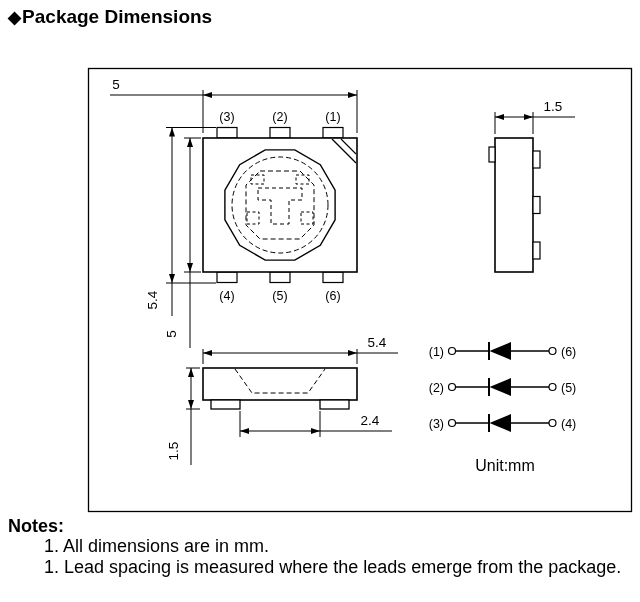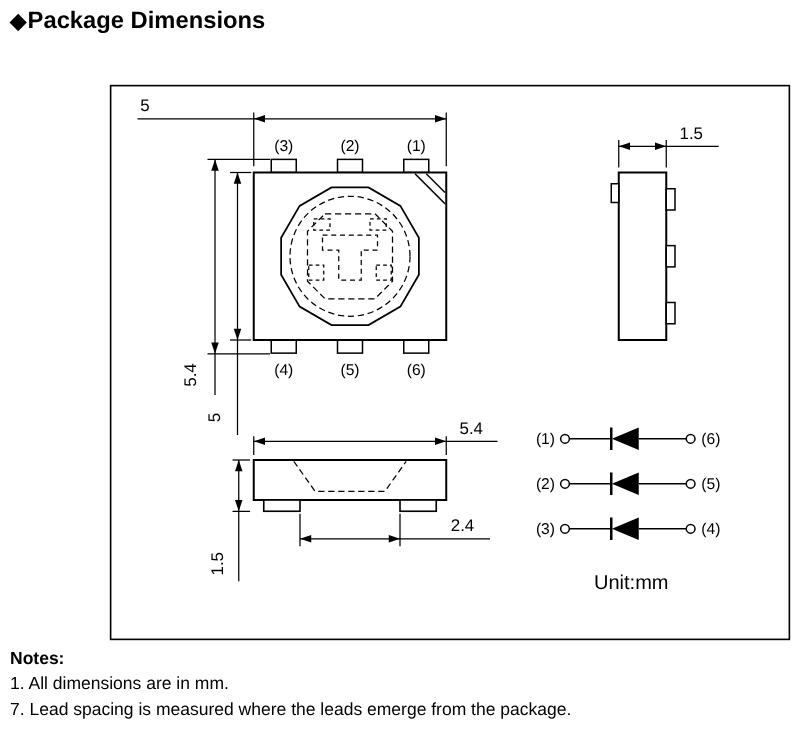--- a/index.html
+++ b/index.html
@@ -10,23 +10,23 @@
   .title {
     position:absolute; left:8px; top:6px;
     font-size:19px; font-weight:bold; white-space:nowrap;
   }
   .title .bullet { font-size:17px; margin-right:1px; }
   svg.diagram { position:absolute; left:0; top:0; }
   svg.diagram text { font-family:"Liberation Sans", sans-serif; fill:#000; }
   .dimlabel { font-size:13.5px; }
   .pinlabel { font-size:12.5px; }
   .unitlabel { font-size:16px; }
-  .notes { position:absolute; left:8px; top:516px; width:624px; font-size:14px; }
+  .notes { position:absolute; left:8px; top:516px; width:624px; font-size:18px; }
   .notes-heading { font-weight:bold; line-height:20px; }
-  .notes-item { line-height:20.5px; }
+  .notes-item { margin-left:36px; line-height:20.5px; }
 </style>
 </head>
 <body>
 
 <div class="page">
 
   <div class="title">
     <span class="bullet">◆</span><span>Package Dimensions</span>
   </div>
 
@@ -173,16 +173,16 @@
         <circle cx="552.5" cy="423" r="3.5" fill="#fff" stroke-width="1.2"></circle>
         <text class="pinlabel" x="561" y="427.5" text-anchor="start" stroke="none">(4)</text>
       </g>
       <text class="unitlabel" x="505" y="471" text-anchor="middle" stroke="none">Unit:mm</text>
     </g>
   </svg>
 
   <div class="notes">
     <div class="notes-heading">Notes:</div>
     <div class="notes-item">1. All dimensions are in mm.</div>
-    <div class="notes-item">7. Lead spacing is measured where the leads emerge from the package.</div>
+    <div class="notes-item">1. Lead spacing is measured where the leads emerge from the package.</div>
   </div>
 
 </div>
 
 </body></html>

